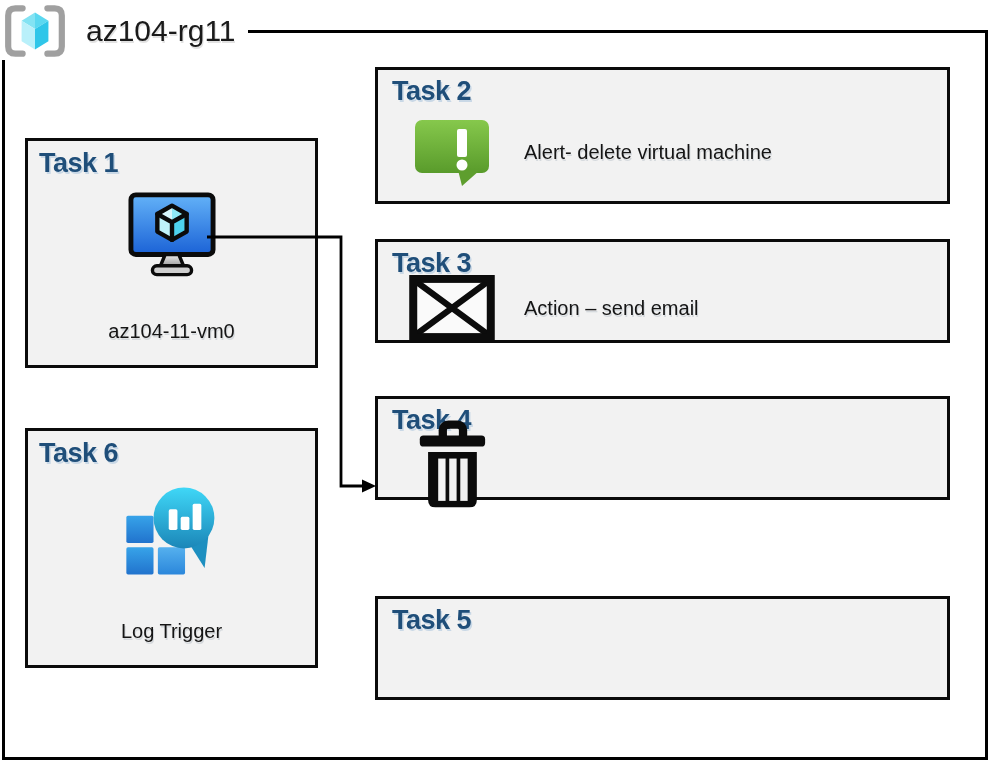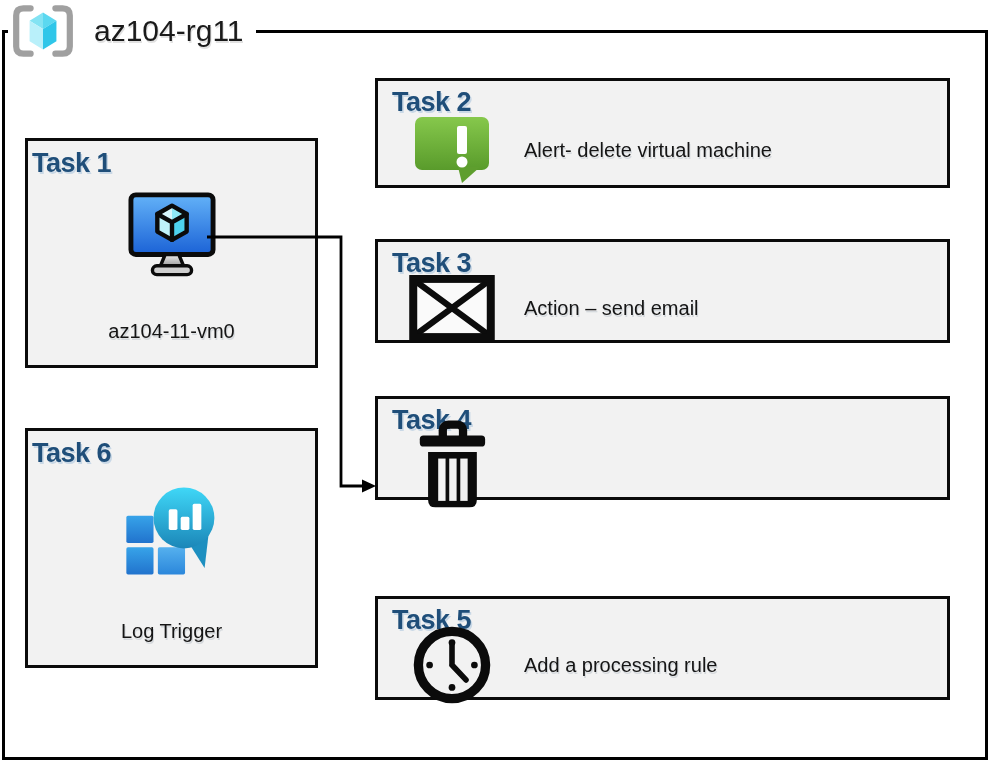--- a/index.html
+++ b/index.html
@@ -5,21 +5,21 @@
   * { margin: 0; padding: 0; box-sizing: border-box; }
   html, body { width: 992px; height: 774px; background: #ffffff; overflow: hidden; }
   body { font-family: "Liberation Sans", sans-serif; position: relative; }
 
   
   .rg-frame {
     position: absolute; left: 2px; top: 30px; width: 986px; height: 730px;
     border: 3px solid #000000; background: #ffffff; z-index: 0;
   }
   .rg-header {
-    position: absolute; left: 8px; top: 2px; height: 58px;
+    position: absolute; left: 0; top: 2px; height: 58px;
     display: flex; align-items: center; gap: 18px;
     background: #ffffff; padding: 0 12px 0 2px; z-index: 2;
   }
   .rg-title {
     font-size: 30px; color: #1a1a1a; white-space: nowrap;
     text-shadow: 1px 1.5px 0 rgba(170,170,170,0.35);
   }
 
   
   .task-box {
@@ -31,27 +31,27 @@
   }
   .task-label {
     font-size: 20px; color: #151515;
     text-shadow: 1px 1.5px 0 rgba(170,180,190,0.4);
   }
 
   
   .box-left { left: 25px; width: 293px; display: flex; flex-direction: column; align-items: center; }
   .box-task1 { top: 138px; height: 230px; }
   .box-task6 { top: 428px; height: 240px; }
-  .box-left .task-title { align-self: flex-start; margin: 7px 0 0 4px; }
+  .box-left .task-title { align-self: flex-start; margin: 7px 0 0 11px; }
   .box-left .icon-slot { margin-top: 12px; display: flex; justify-content: center; }
   .box-left .task-label { margin-top: auto; margin-bottom: 22px; text-align: left; }
 
   
   .box-right { left: 375px; width: 575px; height: 104px; }
-  .box-task2 { top: 78px; height: 110px; }
+  .box-task2 { top: 67px; height: 137px; }
   .box-task3 { top: 239px; }
   .box-task4 { top: 396px; }
   .box-task5 { top: 596px; }
   .box-right .task-title { position: absolute; left: 14px; top: 6px; }
   .box-right .icon-row {
     position: absolute; left: 28px; right: 14px; top: 40px; bottom: 6px;
     display: flex; align-items: center;
   }
   .box-right .icon-slot { width: 92px; display: flex; justify-content: center; align-items: center; }
   .box-right .task-label { margin-left: 26px; white-space: nowrap; }
@@ -189,31 +189,18 @@
         <rect x="25" y="43" width="8" height="46" fill="#f2f2f2"></rect>
         <rect x="37" y="43" width="8" height="46" fill="#f2f2f2"></rect>
         <rect x="49" y="43" width="8" height="46" fill="#f2f2f2"></rect>
       </svg>
     </div>
   </div>
 </div>
 
 <div class="task-box box-right box-task5">
   <div class="task-title">Task 5</div>
-  <div class="icon-row">
-    <div class="icon-slot">
-      <svg width="84" height="84" viewBox="0 0 90 90" aria-hidden="true">
-        <circle cx="45" cy="45" r="36" fill="none" stroke="#0b0b0b" stroke-width="10"></circle>
-        <circle cx="45" cy="21" r="3.6" fill="#0b0b0b"></circle>
-        <circle cx="69" cy="45" r="3.6" fill="#0b0b0b"></circle>
-        <circle cx="45" cy="69" r="3.6" fill="#0b0b0b"></circle>
-        <circle cx="21" cy="45" r="3.6" fill="#0b0b0b"></circle>
-        <path d="M45,45 L45,22 M45,45 L60,61" fill="none" stroke="#0b0b0b" stroke-width="6" stroke-linecap="round"></path>
-      </svg>
-    </div>
-    <div class="task-label">Add a processing rule</div>
-  </div>
 </div>
 
 <svg class="connector-layer" viewBox="0 0 992 774" aria-hidden="true">
   <polyline points="207,237 341,237 341,486 363,486" fill="none" stroke="#000000" stroke-width="2.8"></polyline>
   <polygon points="362,479.5 362,492.5 376,486" fill="#000000"></polygon>
 </svg>
 
 </body></html>

